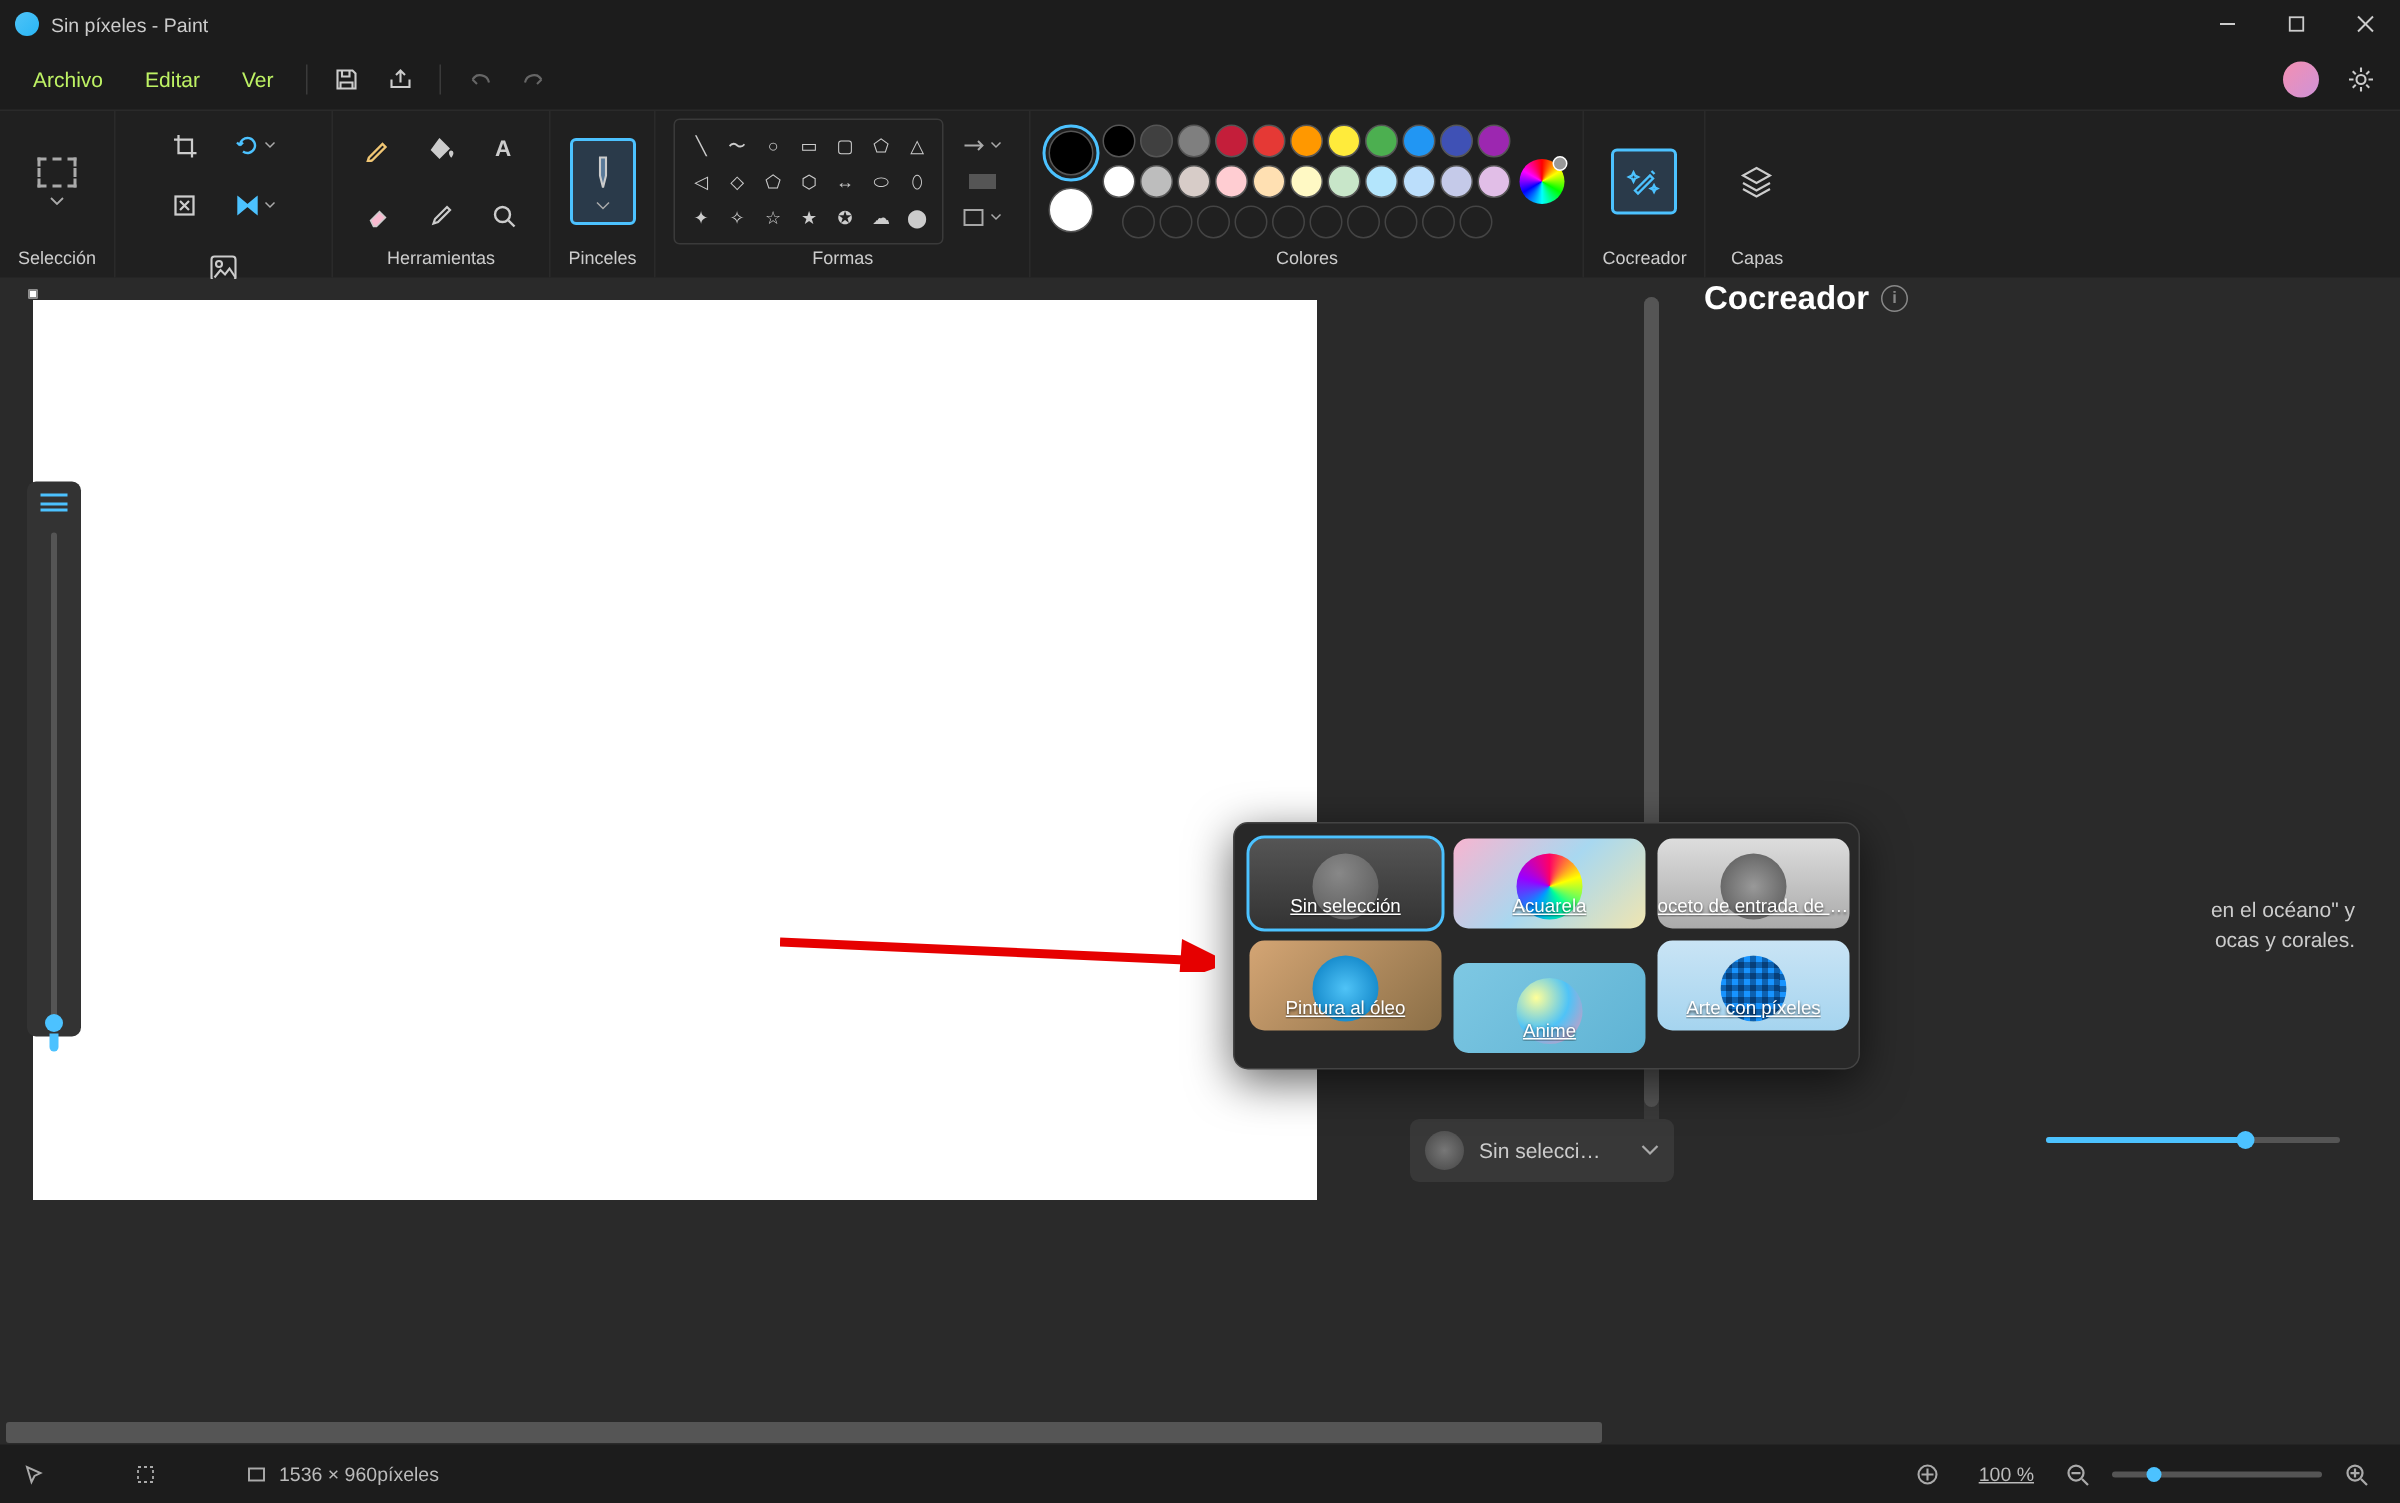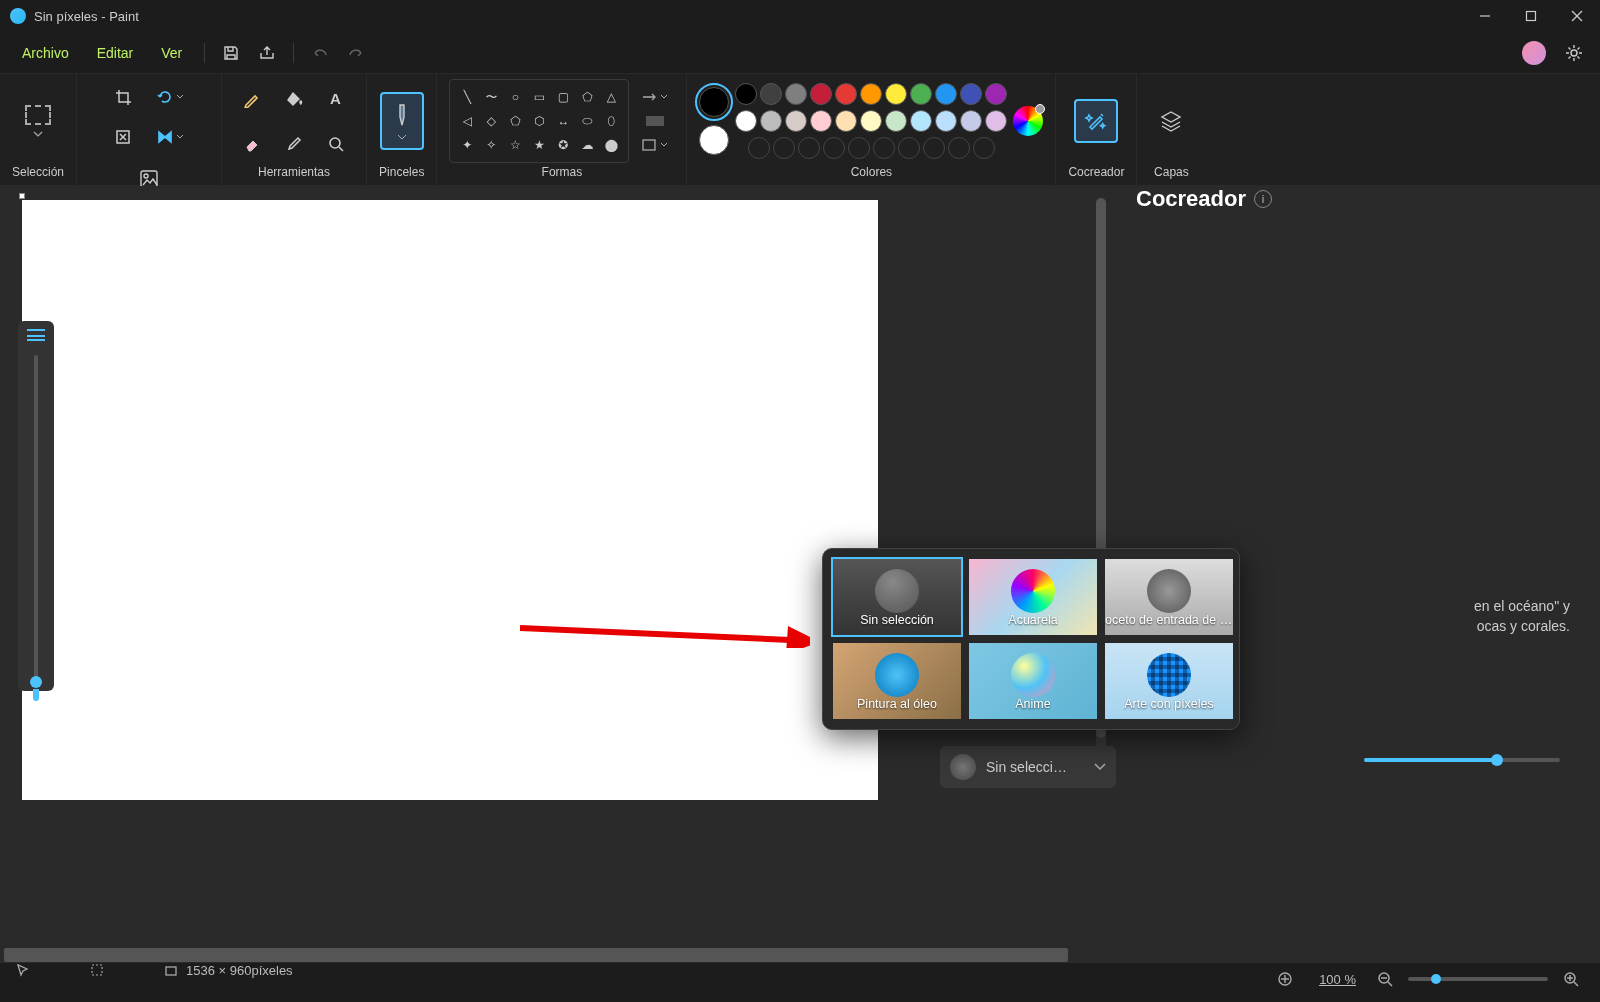--- a/index.html
+++ b/index.html
@@ -60,48 +60,48 @@
 .cocre-title .info { width:18px; height:18px; border:1.5px solid #888; border-radius:50%; display:flex; align-items:center; justify-content:center; font-size:11px; color:#888; }
 .preview { margin:6px 12px; height:296px; border:1px dashed #555; border-radius:4px; background:#2f2f2f; background-image:radial-gradient(#4a4a4a 1px,transparent 1px); background-size:14px 14px; display:flex; flex-direction:column; align-items:center; justify-content:center; text-align:center; padding:20px; }
 .preview .picon { width:30px; height:30px; border:2px solid #888; border-radius:4px; margin-bottom:18px; position:relative; }
 .preview .picon::before { content:''; position:absolute; top:5px; left:5px; width:6px; height:6px; border-radius:50%; background:#888; }
 .preview .picon::after { content:''; position:absolute; bottom:3px; left:3px; right:3px; height:10px; background:linear-gradient(135deg,transparent 45%,#888 45% 55%,transparent 55%),linear-gradient(45deg,transparent 45%,#888 45% 55%,transparent 55%); }
 .preview .pt1 { font-size:15px; font-weight:600; margin-bottom:8px; }
 .preview .pt2 { font-size:13.5px; color:#bbb; line-height:1.4; }
 .hinttext { position:absolute; right:30px; top:410px; font-size:14px; color:#ccc; text-align:right; line-height:1.45; }
 
 .stylepicker { position:absolute; left:822px; top:548px; width:418px; background:#282828; border:1px solid #444; border-radius:10px; padding:10px; display:grid; grid-template-columns:repeat(3,128px); gap:8px; box-shadow:0 8px 30px rgba(0,0,0,0.6); z-index:50; }
-.styleitem { height:76px; border-radius:0; display:flex; flex-direction:column; align-items:center; justify-content:flex-end; padding-bottom:8px; font-size:12.5px; color:#fff; position:relative; overflow:hidden; background:#3a3a3a; }
+.styleitem { height:60px; border-radius:10px; display:flex; flex-direction:column; align-items:center; justify-content:flex-end; padding-bottom:8px; font-size:12.5px; color:#fff; position:relative; overflow:hidden; background:#3a3a3a;text-decoration:underline; }
 .styleitem.sel { outline:2px solid #4cc2ff; }
 .styleitem .sicon { width:44px; height:44px; border-radius:50%; position:absolute; top:10px; left:50%; transform:translateX(-50%); }
 .styleitem span { position:relative; z-index:2; text-shadow:0 1px 2px rgba(0,0,0,0.7); white-space:nowrap; overflow:hidden; text-overflow:ellipsis; max-width:100%; }
 .bg-none { background:linear-gradient(#555,#333); }
 .bg-acua { background:linear-gradient(135deg,#f8b5d0,#a8d8f0,#f0e5b0);text-align:center; }
 .bg-oleo { background:linear-gradient(135deg,#d4a574,#8b6f47); }
 .bg-lapiz { background:linear-gradient(#ddd,#aaa); }
-.bg-anime { background:linear-gradient(135deg,#7ec8e3,#5fb3d4); }
+.bg-anime { background:linear-gradient(135deg,#7ec8e3,#5fb3d4);margin-top:15px; }
 .bg-pixel { background:linear-gradient(#c9e4f5,#a5d4ef); }
 .pal1 { background:radial-gradient(circle at 40% 30%,#888,#555); }
 .pal2 { background:conic-gradient(#f06,#ff0,#0f9,#09f,#90f,#f06); }
 .pal3 { background:radial-gradient(circle,#4fc3f7,#0277bd); }
 .pal4 { background:radial-gradient(circle,#999,#555); }
 .pal5 { background:radial-gradient(circle at 30% 30%,#ff9,#4fc3f7,#f48fb1); }
 .pal6 { width:48px; height:40px; border-radius:6px; background:repeating-linear-gradient(0deg,#4cc2ff 0 4px,#2a7fb0 4px 8px),repeating-linear-gradient(90deg,#4cc2ff 0 4px,#2a7fb0 4px 8px); background-blend-mode:multiply; image-rendering:pixelated; }
 
 .styledrop { position:absolute; left:940px; top:746px; width:176px; height:42px; background:#383838; border-radius:6px; display:flex; align-items:center; padding:0 10px; gap:10px; color:#ccc; font-size:14px; z-index:40; }
 .styledrop .dicon { width:26px; height:26px; border-radius:50%; background:radial-gradient(#777,#444); }
 .styledrop .chev { margin-left:auto; }
 
 .slider2 { position:absolute; right:40px; top:758px; width:196px; height:4px; background:#555; border-radius:2px; z-index:40; }
 .slider2 .fill { width:68%; height:100%; background:#4cc2ff; border-radius:2px; }
 .slider2 .sthumb { position:absolute; left:68%; top:50%; transform:translate(-50%,-50%); width:12px; height:12px; border-radius:50%; background:#4cc2ff; }
 
 .arrow { position:absolute; left:520px; top:612px; width:290px; height:36px; z-index:60; pointer-events:none; }
 
-.statusbar { position:absolute; bottom:0; left:0; right:0; height:40px; background:#1c1c1c; display:flex; align-items:flex-start; padding:0 16px; font-size:13px; color:#bbb; border-top:1px solid #2a2a2a; }
+.statusbar { position:absolute; bottom:0; left:0; right:0; height:40px; background:#1c1c1c; display:flex; align-items:center; padding:0 16px; font-size:13px; color:#bbb; border-top:1px solid #2a2a2a; }
 .statusbar .sbitem { display:flex; align-items:center; gap:8px; margin-right:60px; }
 .statusbar .sbspacer { flex:1; }
 .statusbar .zoomctl { display:flex; align-items:center; gap:10px;text-decoration:underline; }
 .zslider { width:140px; height:4px; background:#555; border-radius:2px; position:relative; }
 .zslider .zthumb { position:absolute; left:20%; top:50%; transform:translate(-50%,-50%); width:10px; height:10px; border-radius:50%; background:#4cc2ff; }
 svg { display:block; }
 </style>
 </head>
 <body>
 

